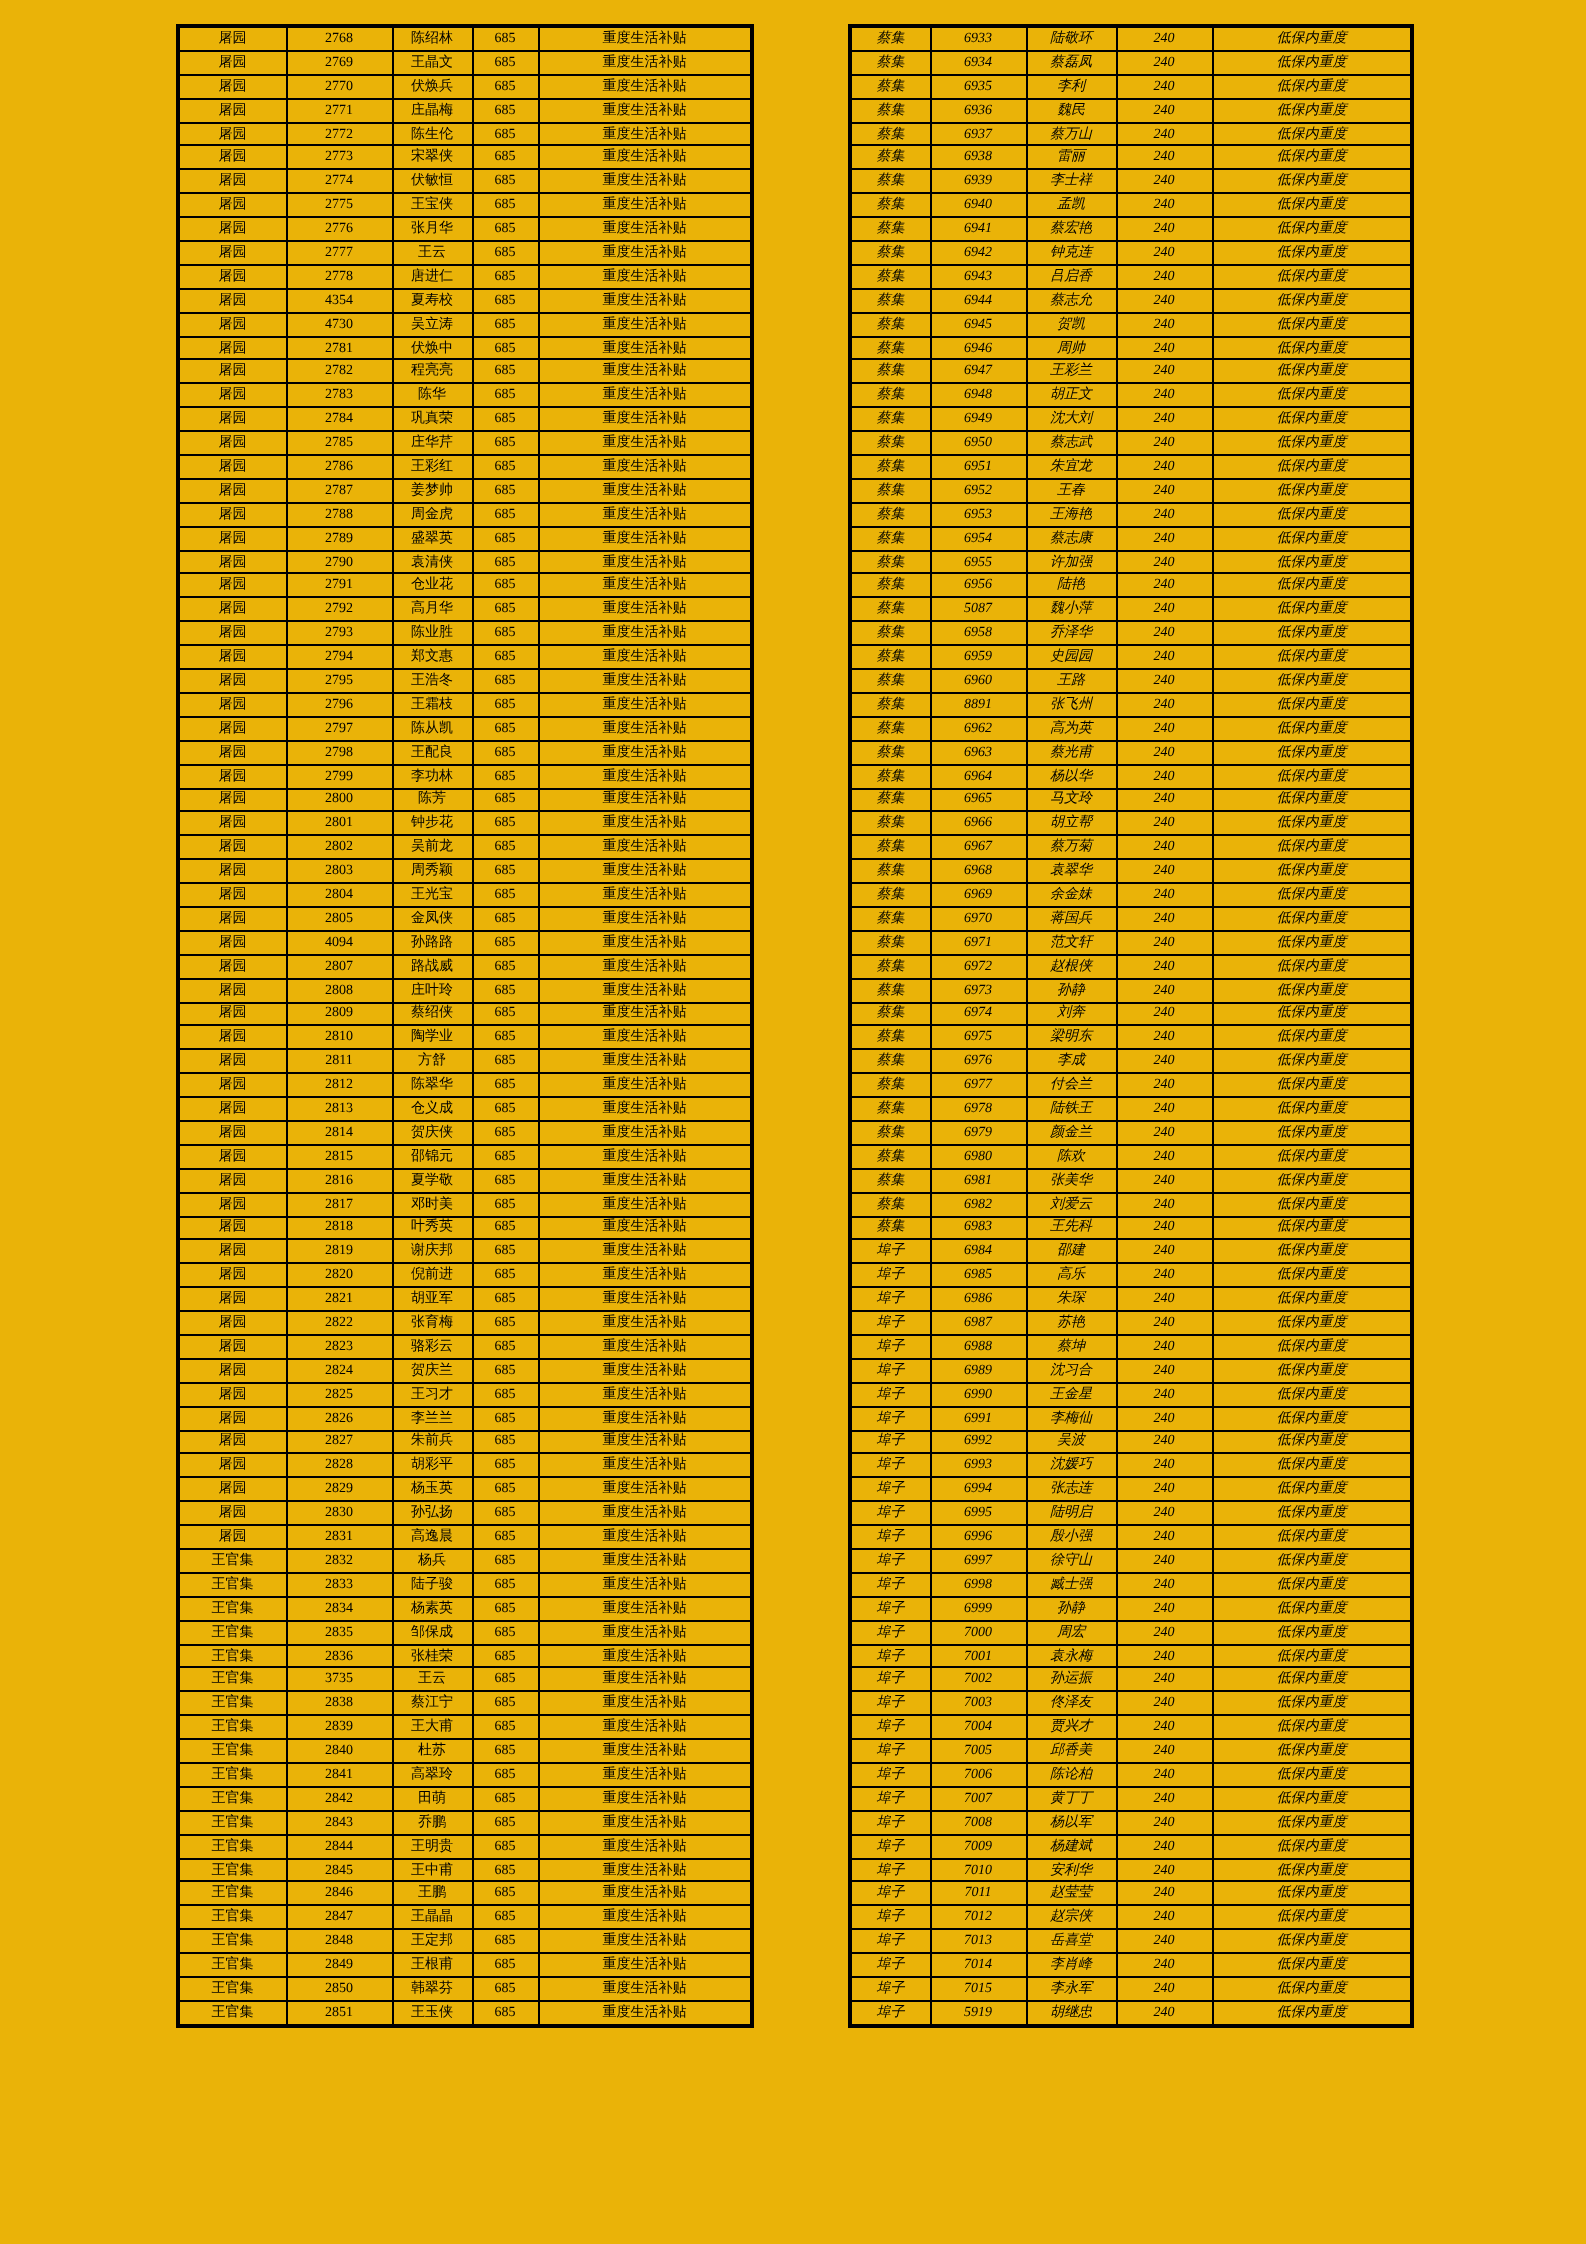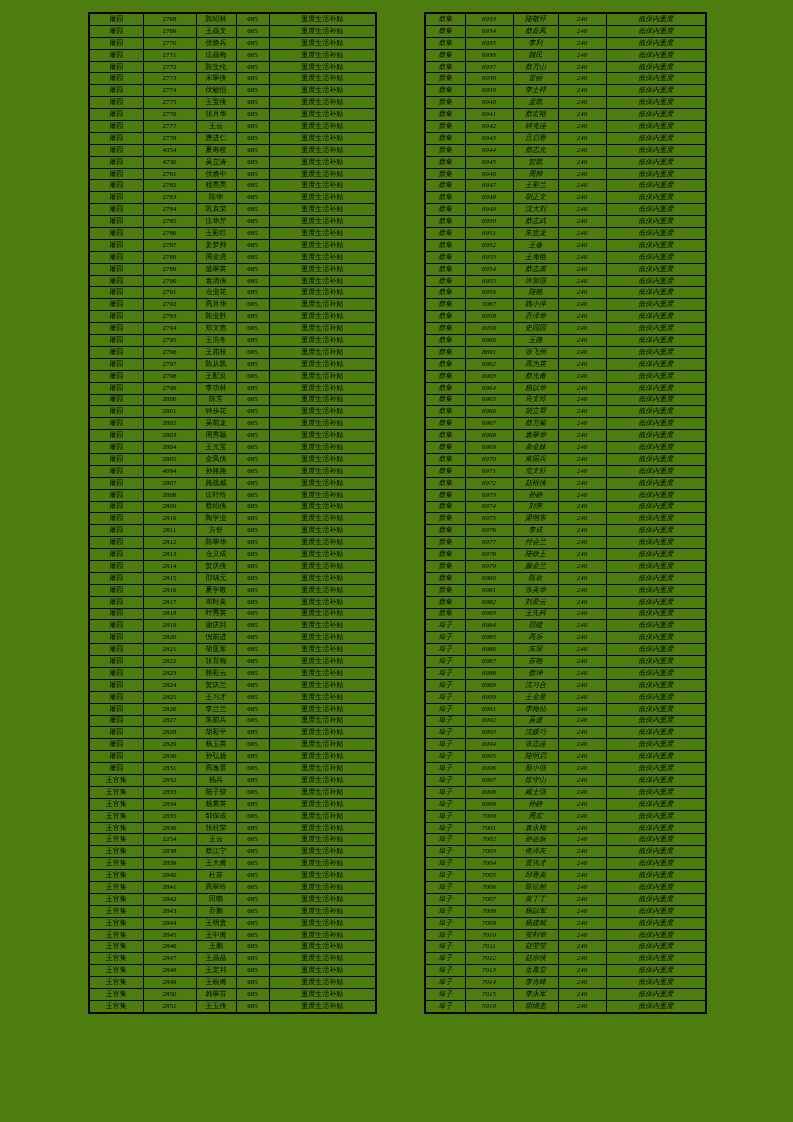--- a/index.html
+++ b/index.html
@@ -4,21 +4,21 @@
 <style>
   html, body { margin: 0; padding: 0; }
   body {
     width: 793px; height: 1122px;
     background: #ffffff;
     font-family: "Liberation Serif", "DejaVu Serif", serif;
   }
   .sheet {
     position: relative;
     width: 793px; height: 1122px;
-    background: #4d7c0f;
+    background: #eab308;
     overflow: hidden;
   }
   table.roster {
     position: absolute;
     top: 12px;
     border-collapse: collapse;
     table-layout: fixed;
     border: 2px solid #000;
   }
   #tbl-left  { left: 88px;  width: 287px; }
@@ -528,21 +528,21 @@
         </tr>
         <tr>
           <td>王官集</td>
           <td>2836</td>
           <td>张桂荣</td>
           <td>685</td>
           <td>重度生活补贴</td>
         </tr>
         <tr>
           <td>王官集</td>
-          <td>2254</td>
+          <td>3735</td>
           <td>王云</td>
           <td>685</td>
           <td>重度生活补贴</td>
         </tr>
         <tr>
           <td>王官集</td>
           <td>2838</td>
           <td>蔡江宁</td>
           <td>685</td>
           <td>重度生活补贴</td>

